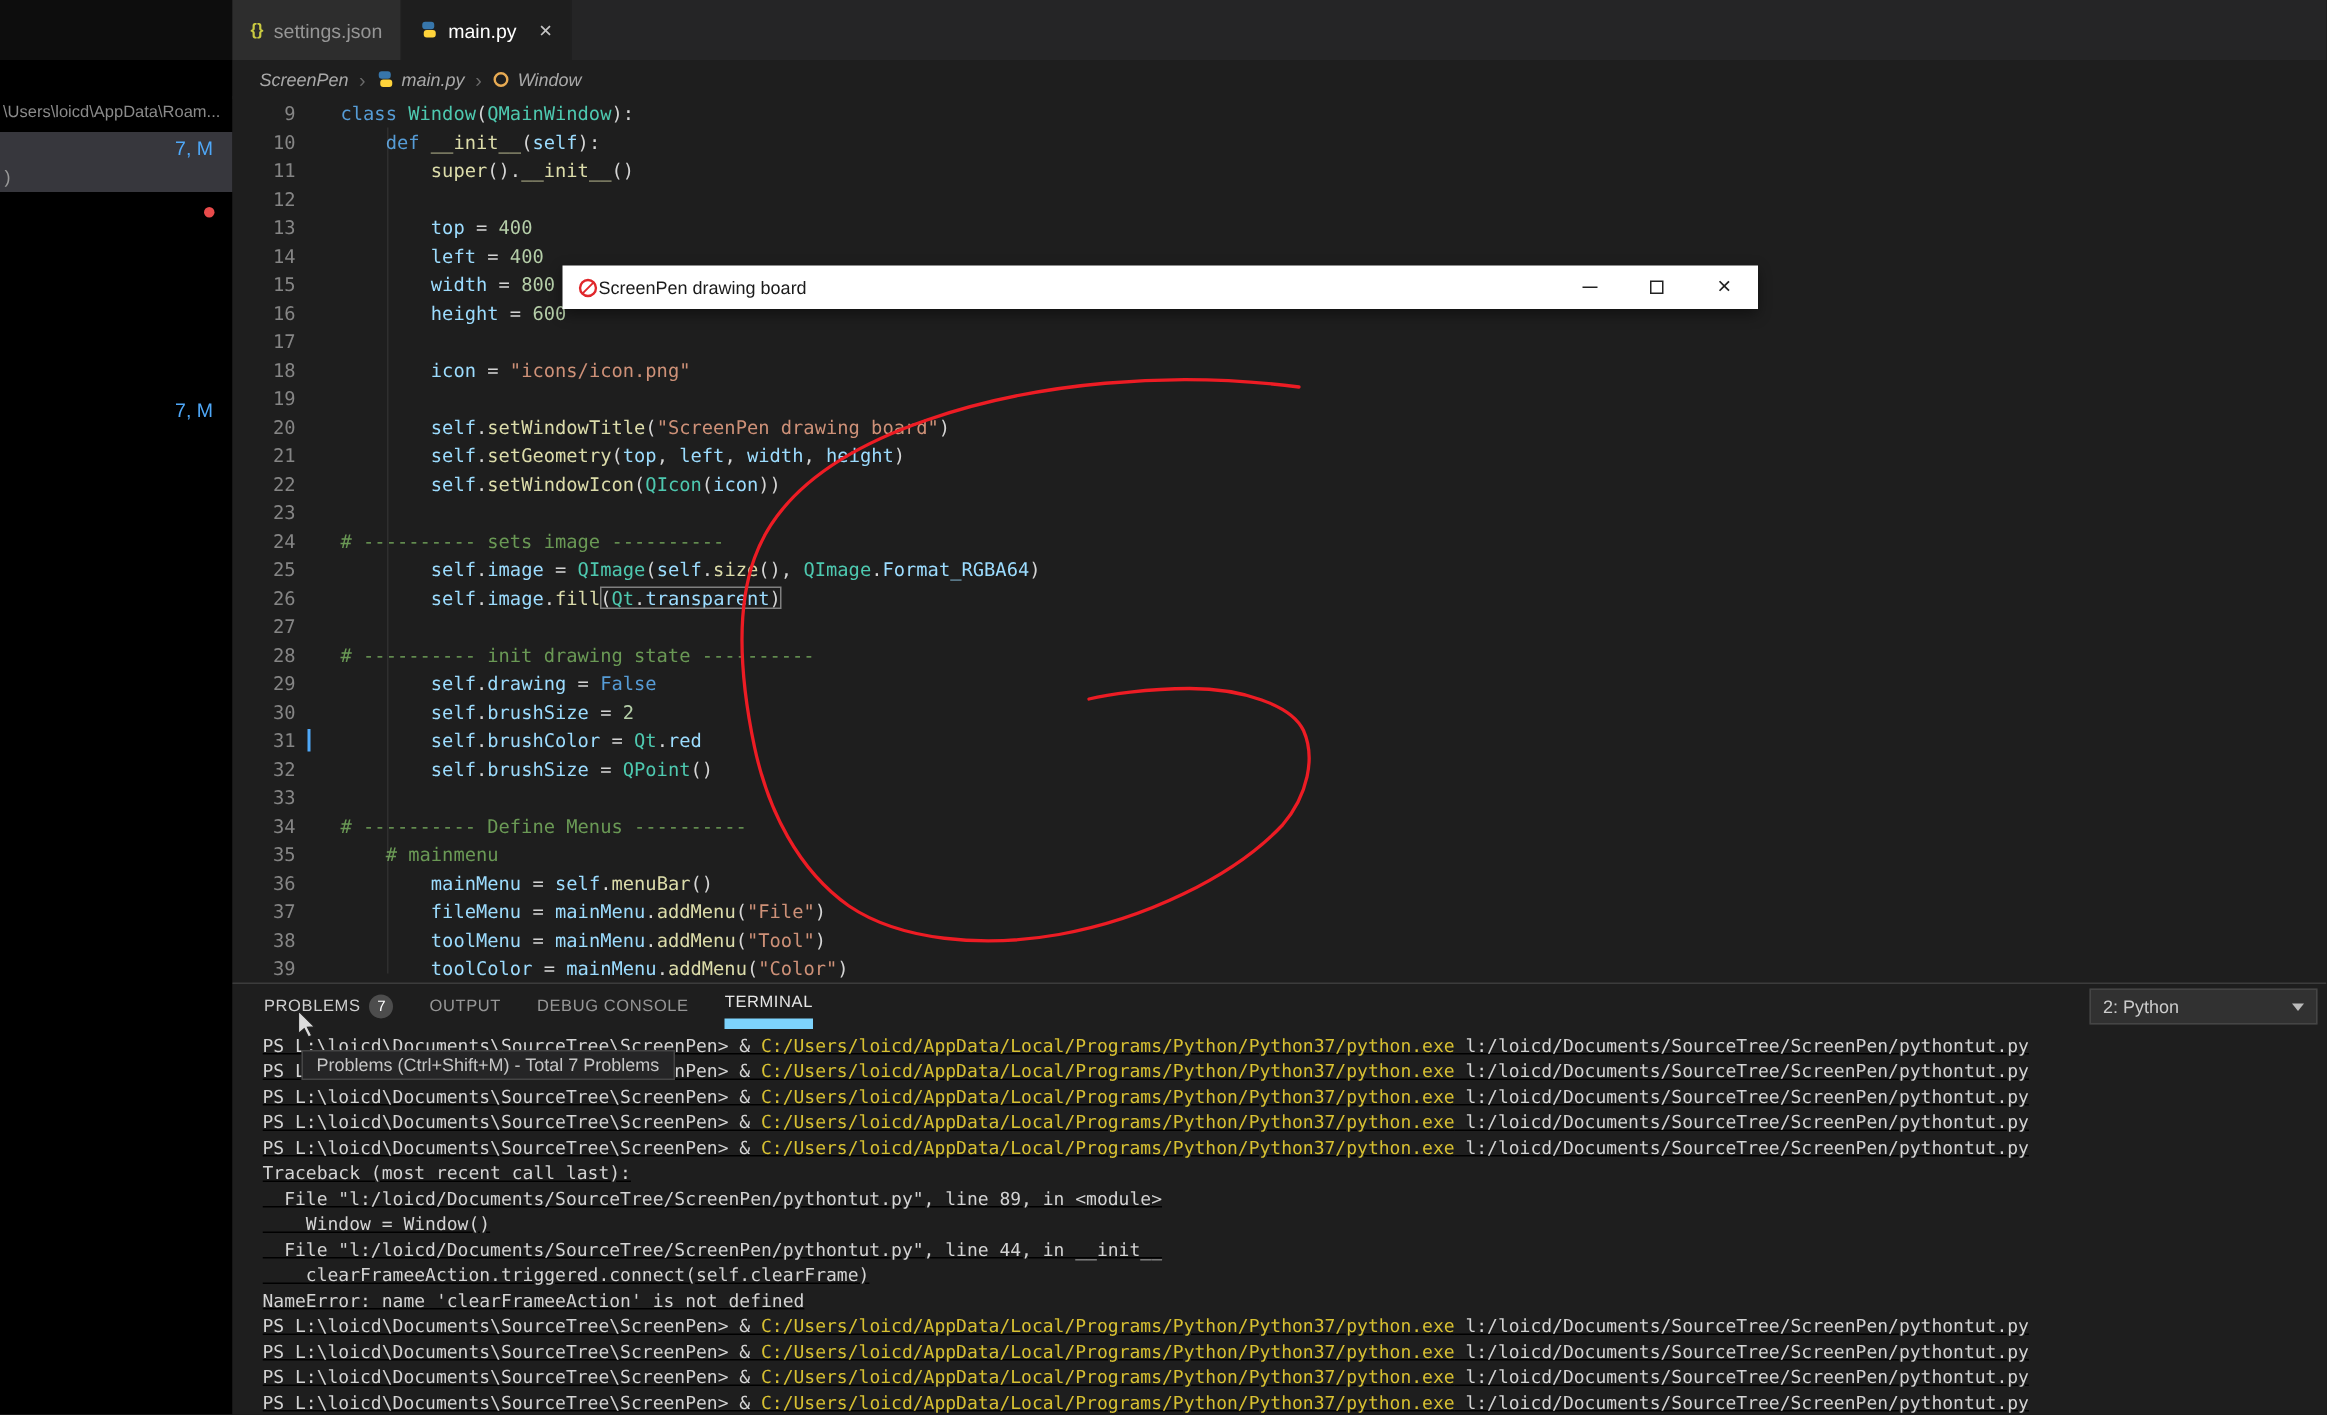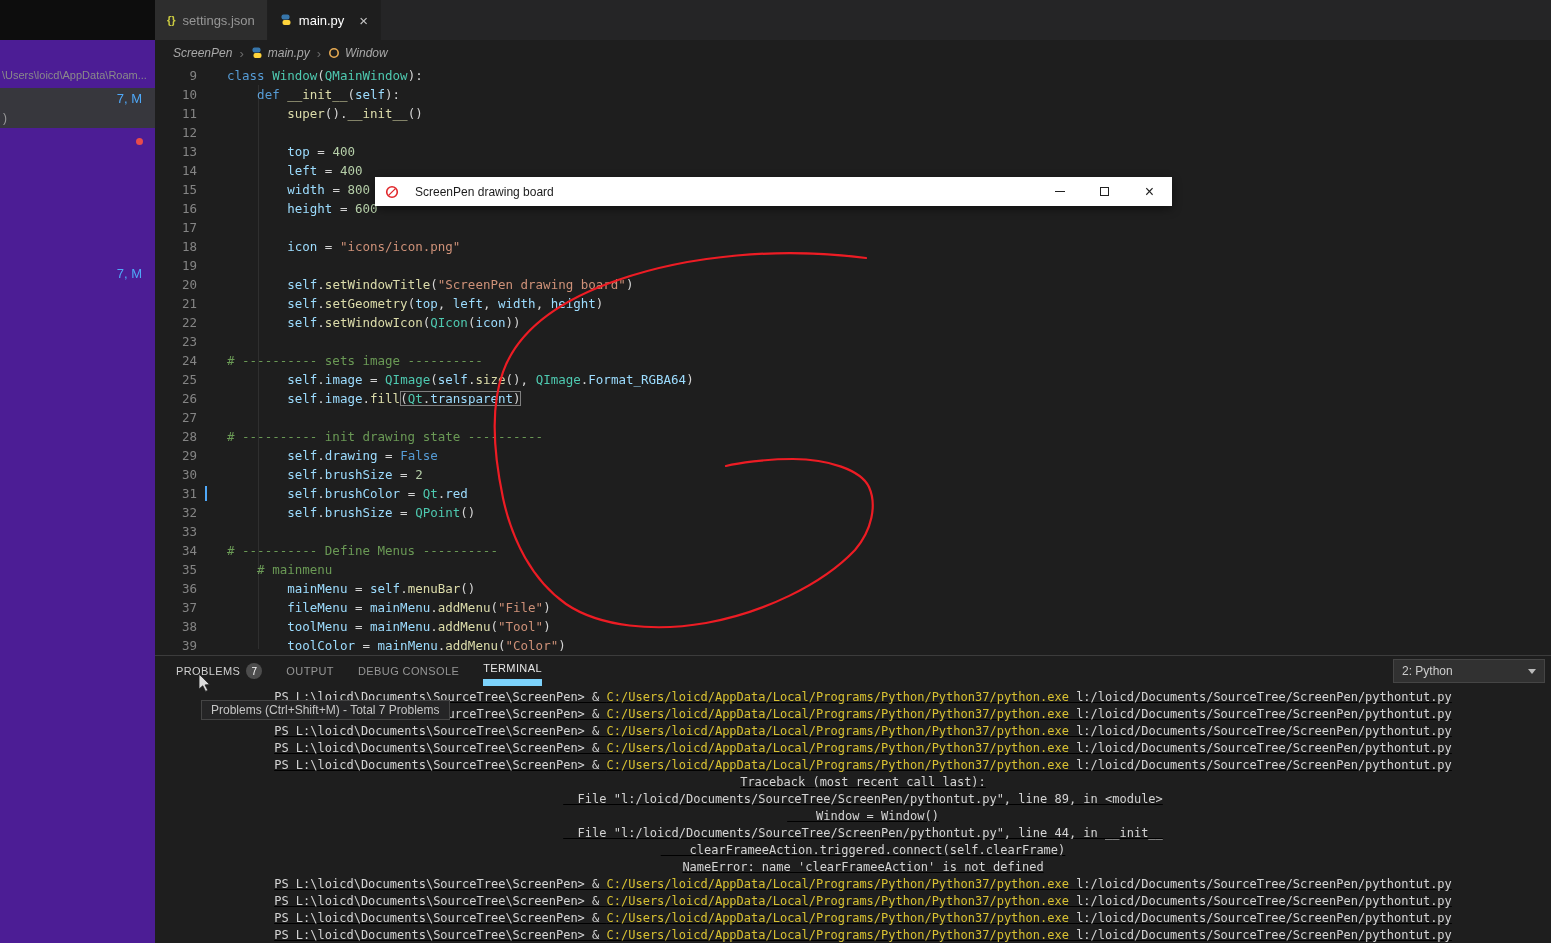--- a/index.html
+++ b/index.html
@@ -7,21 +7,21 @@
   body { position:relative; background:#1e1e1e; font-family:"Liberation Sans",sans-serif; }
   .mono { font-family:"DejaVu Sans Mono",monospace; }
 
   
   .tk{color:#569cd6}.tc{color:#4ec9b0}.tf{color:#dcdcaa}.tv{color:#9cdcfe}
   .ts{color:#ce9178}.tn{color:#b5cea8}.tm{color:#6a9955}.tp{color:#d4d4d4}
   .ty{color:#d8c132}
   .bracket-box{outline:1px solid #808080; outline-offset:-1px;}
 
   
-  .sidebar{position:absolute;left:0;top:0;width:155px;height:943px;background:#4c1d95;}
+  .sidebar{position:absolute;left:0;top:0;width:155px;height:943px;background:#000000;}
   .sidebar-top{position:absolute;left:0;top:0;width:155px;height:40px;background:#0d0d0d;}
   .path-label{position:absolute;left:2px;top:69px;width:153px;font-size:11px;color:#8a8a8a;white-space:nowrap;overflow:hidden;}
   .sel-row{position:absolute;left:0;width:155px;height:20px;background:#37373d;font-size:12px;color:#9a9a9a;}
   .badge-blue{color:#4fa8f8;font-size:13px;}
   .row1-badge{position:absolute;right:13px;top:3px;}
   .row2-label{position:absolute;left:3px;top:3px;}
   .red-dot{position:absolute;left:136px;top:138px;width:7px;height:7px;border-radius:50%;background:#e84b4b;}
   .badge2{position:absolute;right:13px;top:266px;}
 
   
@@ -41,32 +41,32 @@
   .gutter{position:absolute;left:0;top:2px;width:42px;}
   .gline{height:19px;line-height:19px;text-align:right;color:#858585;font-size:12.5px;position:relative;font-family:"DejaVu Sans Mono",monospace;}
   .gcaret{position:absolute;right:-10px;top:2px;width:2px;height:15px;background:#4fa8f8;}
   .code{position:absolute;left:0;top:2px;right:0;padding-left:72px;overflow:hidden;}
   .cline{height:19px;line-height:19px;font-size:12.5px;white-space:pre;}
   .indent-guide{position:absolute;left:103px;top:21px;bottom:6px;width:1px;background:rgba(255,255,255,0.08);}
 
   
   .ovwin{position:absolute;left:375px;top:177px;width:797px;height:29px;background:#ffffff;box-shadow:0 3px 9px rgba(0,0,0,0.45);display:flex;align-items:center;z-index:30;}
   .ovwin-icon{margin-left:10px;display:flex;}
-  .ovwin-title{margin-left:16px;font-size:12px;color:#1b1b1b;}
+  .ovwin-title{margin-left:0;font-size:12px;color:#1b1b1b;}
   .ovwin-controls{margin-left:auto;display:flex;height:100%;}
   .ovbtn{width:45px;height:100%;display:flex;align-items:center;justify-content:center;}
   .min-glyph{width:10px;height:1px;background:#222;}
   .max-glyph{width:9px;height:9px;border:1px solid #222;}
   .close-glyph{font-size:16px;line-height:1;color:#222;}
 
   
   .pen-svg{position:absolute;left:0;top:0;width:1551px;height:943px;pointer-events:none;z-index:40;}
 
   
-  .panel{position:absolute;left:155px;top:655px;width:1396px;height:288px;background:#1e1e1e;border-top:1px solid #3c3c3c;overflow:hidden;text-align:center;}
+  .panel{position:absolute;left:155px;top:655px;width:1396px;height:288px;background:#1e1e1e;border-top:1px solid #3c3c3c;overflow:hidden;}
   .panel-header{position:absolute;left:0;top:0;width:100%;height:30px;display:flex;align-items:center;padding-left:21px;gap:24px;font-size:11px;letter-spacing:0.4px;color:#969696;}
   .ptab{display:flex;align-items:center;gap:6px;height:30px;}
   .ptab.hovered{color:#cfcfcf;}
   .ptab.active{color:#e7e7e7;border-bottom:7px solid #7dd3fc;}
   .pbadge{width:16px;height:16px;border-radius:50%;background:#4d4d4d;color:#ffffff;font-size:10px;display:flex;align-items:center;justify-content:center;letter-spacing:0;}
   .term-select{position:absolute;right:6px;top:3px;width:152px;height:24px;background:#313131;border:1px solid #454545;display:flex;align-items:center;justify-content:space-between;padding:0 8px;font-size:12px;color:#cccccc;}
   .chev{width:0;height:0;border-left:4px solid transparent;border-right:4px solid transparent;border-top:5px solid #bbbbbb;}
   .term{position:absolute;left:20px;top:33px;right:0;overflow:hidden;text-decoration:underline;}
   .tline{height:17px;line-height:17px;font-size:12px;white-space:pre;}
 

